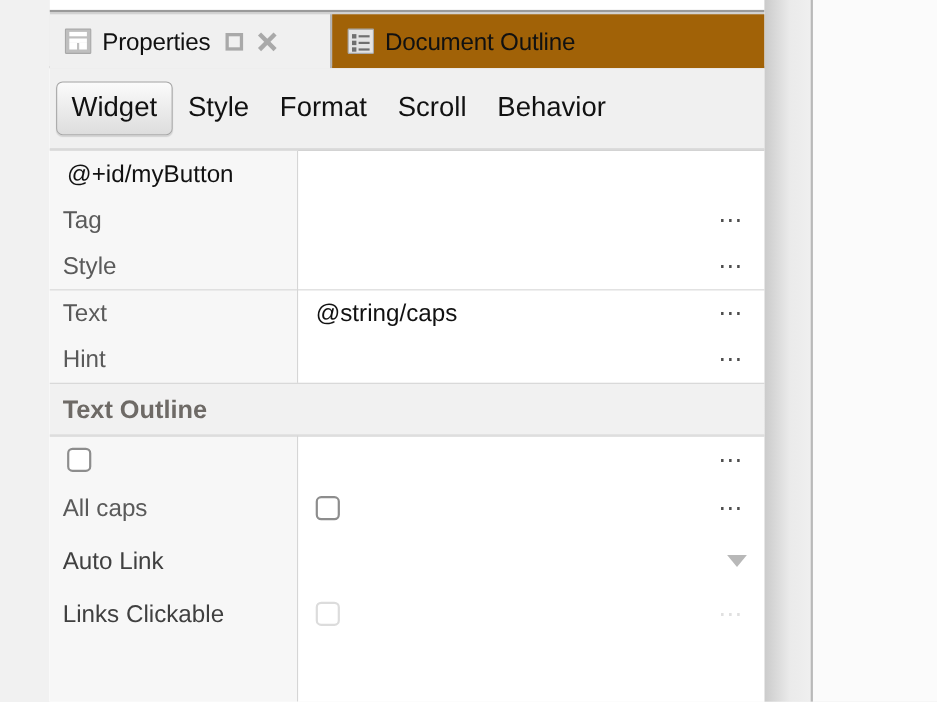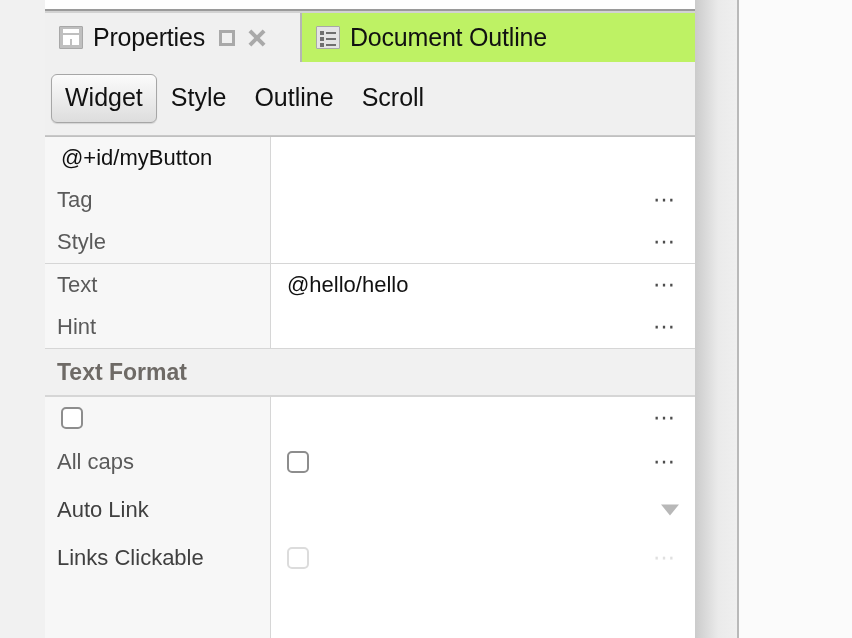--- a/index.html
+++ b/index.html
@@ -85,30 +85,30 @@
     cursor: default;
   }
   .tab.active {
     left: 0px;
     width: 255px;
     background: #f0f0f0;
   }
   .tab.inactive {
     left: 257px;
     width: 393px;
-    background: #bef264;
+    background: #a16207;
   }
   .tab-sep {
     position: absolute;
     left: 255px; top: 13px;
     width: 2px; height: 49px;
     background: #b5b5b5;
   }
   .tab-label {
-    font-size: 25px;
+    font-size: 22px;
     color: #111;
     letter-spacing: -0.2px;
     white-space: nowrap;
   }
 
   
   .ic {
     width: 24px; height: 23px;
     border: 1px solid #a8a8a8;
     background: #bfbfbf;
@@ -326,22 +326,23 @@
       <div class="tab inactive">
         <span class="ic ic-outline"></span>
         <span class="tab-label">Document Outline</span>
       </div>
     </div>
 
     <div class="subbar">
       <div class="subbar-inner">
         <span class="sbtn sel">Widget</span>
         <span class="sbtn">Style</span>
-        <span class="sbtn">Outline</span>
+        <span class="sbtn">Format</span>
         <span class="sbtn">Scroll</span>
+        <span class="sbtn">Behavior</span>
       </div>
     </div>
 
     <div class="grid">
       <div class="lane-bg"></div>
 
       <div class="group">
         <div class="row">
           <span class="val">
             <span>@+id/myButton</span>
@@ -360,35 +361,35 @@
             <span></span>
             <span class="dots">⋯</span>
           </span>
         </div>
       </div>
 
       <div class="group">
         <div class="row">
           <span class="lbl">Text</span>
           <span class="val">
-            <span>@hello/hello</span>
+            <span>@string/caps</span>
             <span class="dots">⋯</span>
           </span>
         </div>
         <div class="row">
           <span class="lbl">Hint</span>
           <span class="val">
             <span></span>
             <span class="dots">⋯</span>
           </span>
         </div>
       </div>
 
       <div class="section">
-        <span class="stitle">Text Format</span>
+        <span class="stitle">Text Outline</span>
       </div>
 
       <div class="group" style="border-top:none">
 
 
         <div class="row" style="border-top:1px solid #d6d6d6">
           <span class="val">
             <span class="cb"></span>
             <span class="dots">⋯</span>
           </span>

